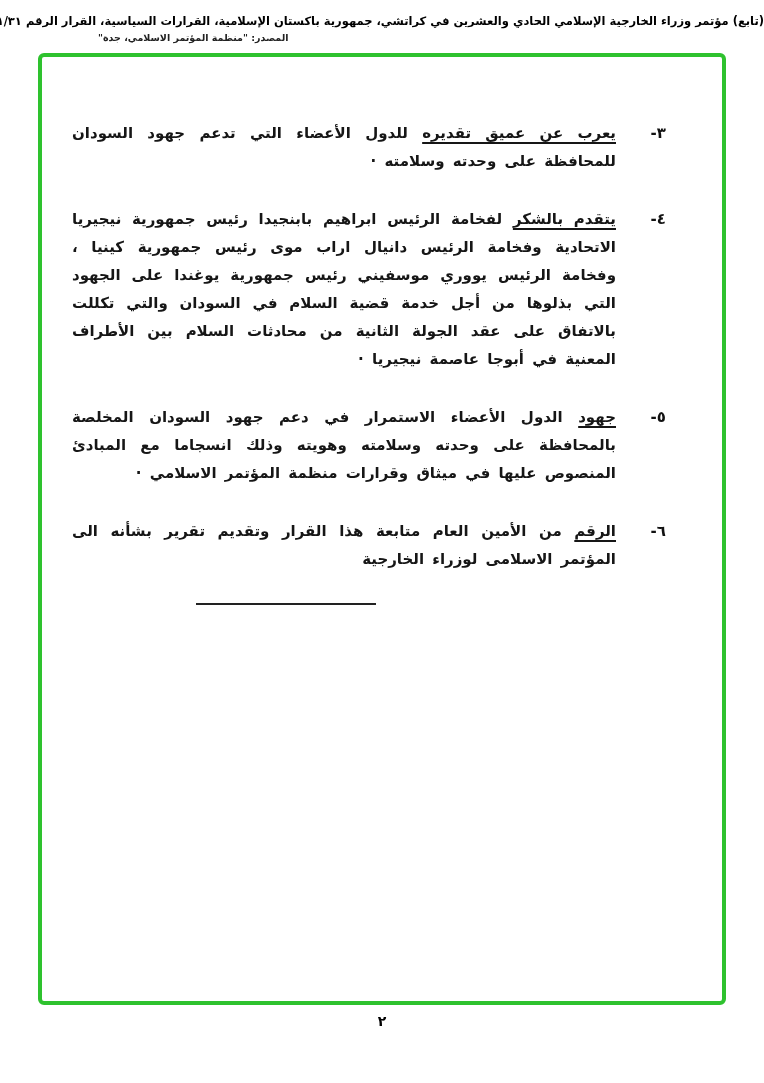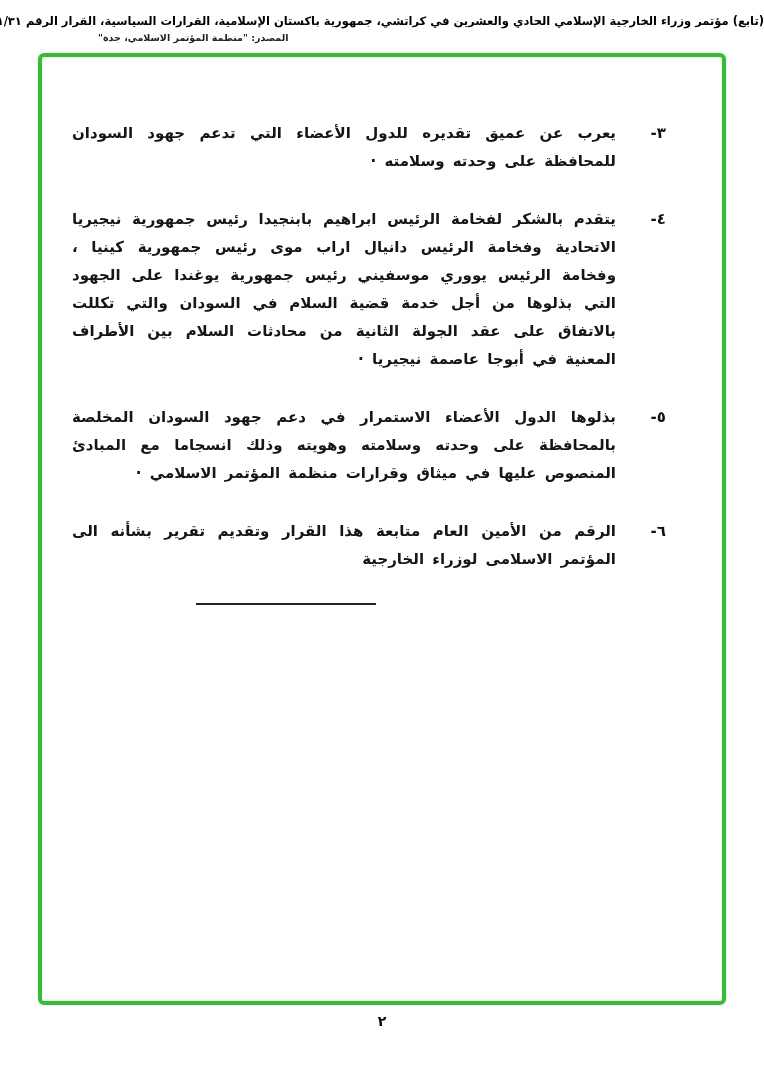--- a/index.html
+++ b/index.html
@@ -66,20 +66,21 @@
   .text {
     flex: 1 1 auto;
     font-size: 15px;
     font-weight: bold;
     line-height: 28px;
     text-align: justify;
     word-spacing: 3px;
     color: #161616;
   }
   .lead {
+    text-decoration: underline;
     text-underline-offset: 4px;
     text-decoration-thickness: 1.5px;
   }
 
   .sep {
     width: 180px;
     border-top: 2px solid #222;
     margin: 6px auto 0 auto;
     margin-right: 290px; 
   }
@@ -113,21 +114,21 @@
         <p class="text"><span class="lead">يعرب عن عميق تقديره</span><span> للدول الأعضاء التي تدعم جهود السودان للمحافظة على وحدته وسلامته ·</span></p>
       </div>
 
       <div class="item">
         <span class="num">٤-</span>
         <p class="text"><span class="lead">يتقدم بالشكر</span><span> لفخامة الرئيس ابراهيم بابنجيدا رئيس جمهورية نيجيريا الاتحادية وفخامة الرئيس دانيال اراب موى رئيس جمهورية كينيا ، وفخامة الرئيس يووري موسفيني رئيس جمهورية يوغندا على الجهود التي بذلوها من أجل خدمة قضية السلام في السودان والتي تكللت بالاتفاق على عقد الجولة الثانية من محادثات السلام بين الأطراف المعنية في أبوجا عاصمة نيجيريا ·</span></p>
       </div>
 
       <div class="item">
         <span class="num">٥-</span>
-        <p class="text"><span class="lead">بذلوها</span><span> الدول الأعضاء الاستمرار في دعم جهود السودان المخلصة بالمحافظة على وحدته وسلامته وهويته وذلك انسجاما مع المبادئ المنصوص عليها في ميثاق وقرارات منظمة المؤتمر الاسلامي ·</span></p>
+        <p class="text"><span class="lead">جهود</span><span> الدول الأعضاء الاستمرار في دعم جهود السودان المخلصة بالمحافظة على وحدته وسلامته وهويته وذلك انسجاما مع المبادئ المنصوص عليها في ميثاق وقرارات منظمة المؤتمر الاسلامي ·</span></p>
       </div>
 
       <div class="item">
         <span class="num">٦-</span>
         <p class="text"><span class="lead">الرقم</span><span> من الأمين العام متابعة هذا القرار وتقديم تقرير بشأنه الى المؤتمر الاسلامى لوزراء الخارجية</span></p>
       </div>
 
       <div class="sep"></div>
 
     </div>

